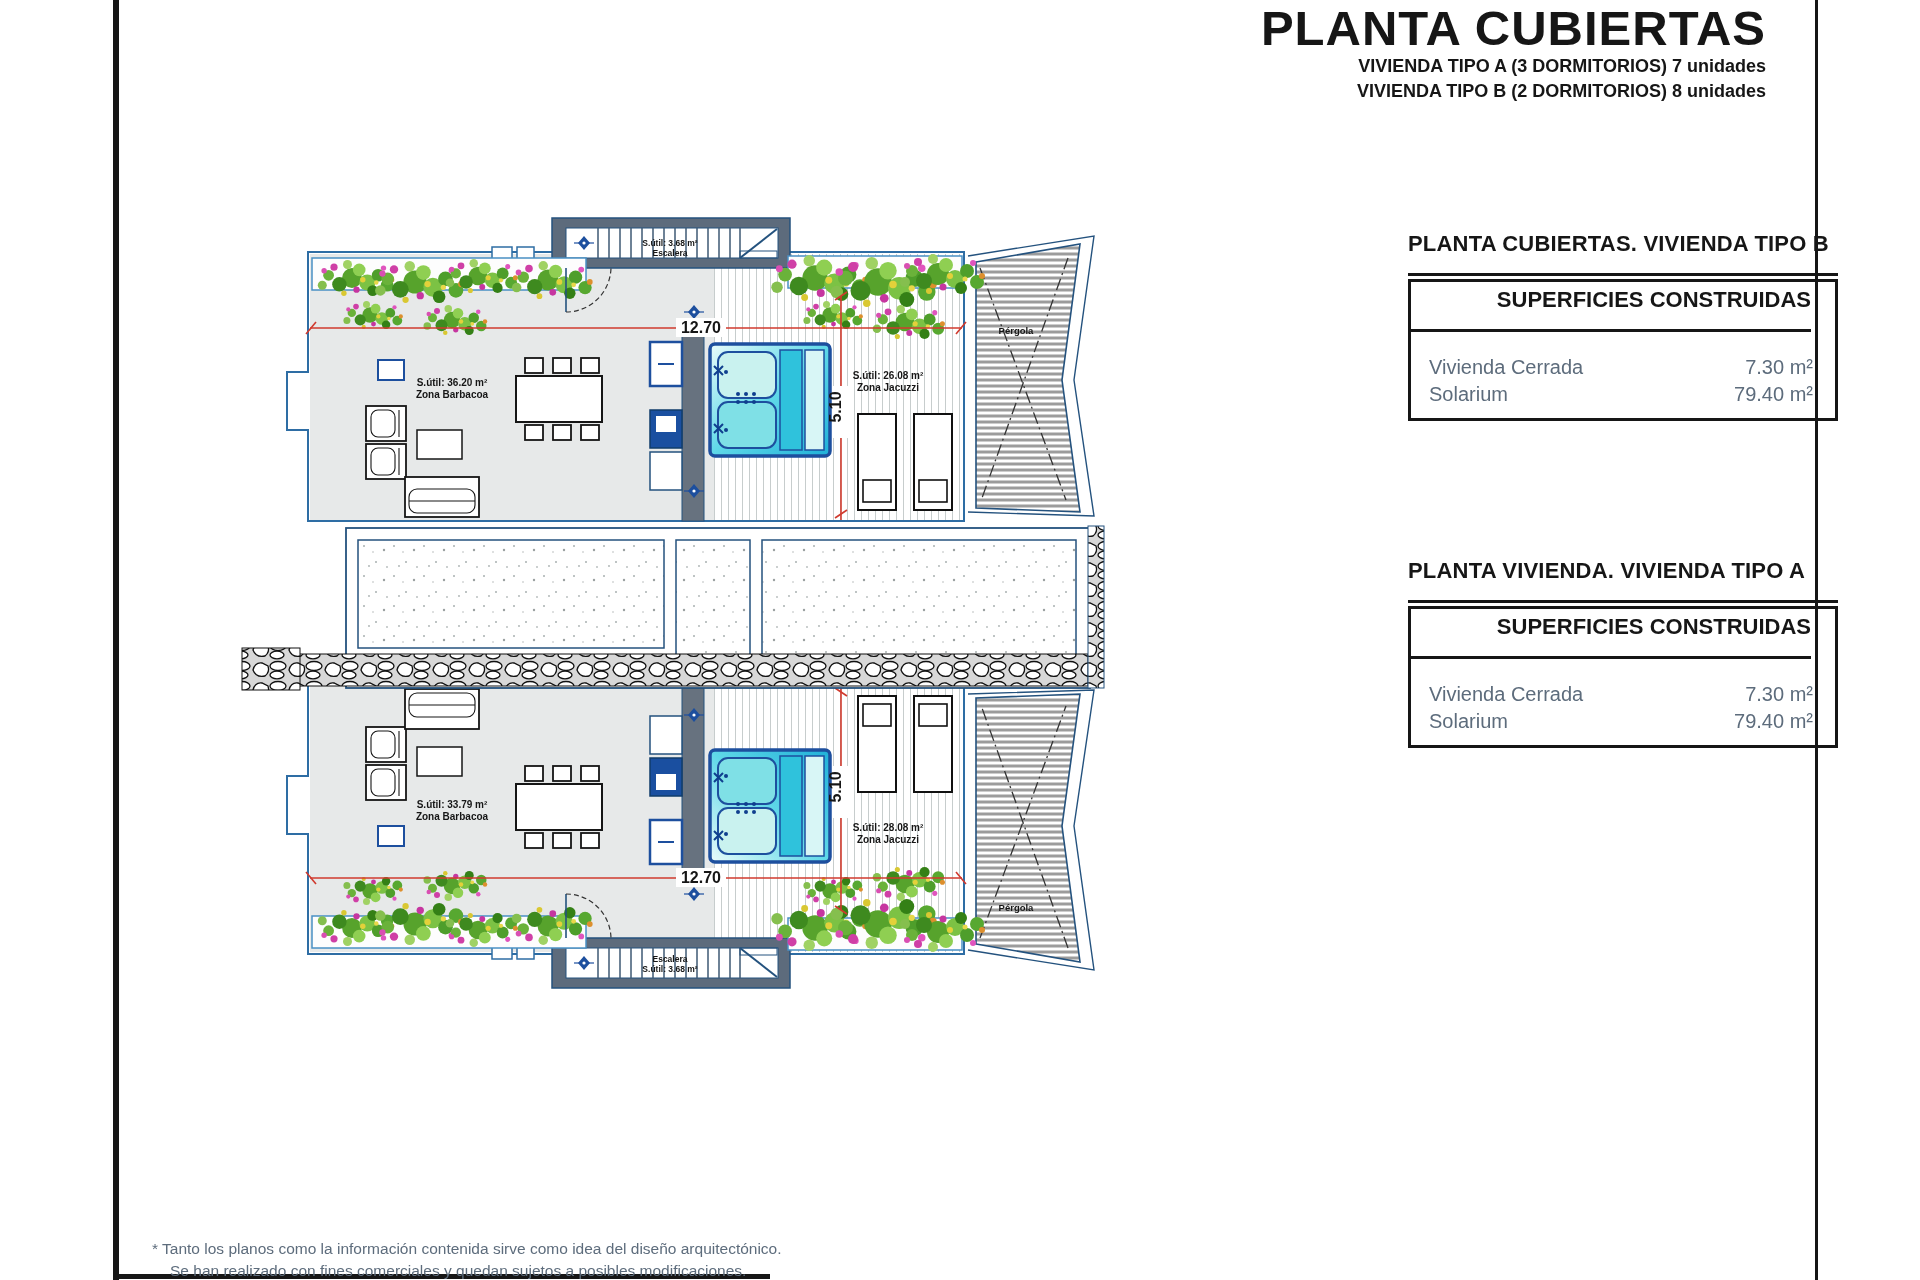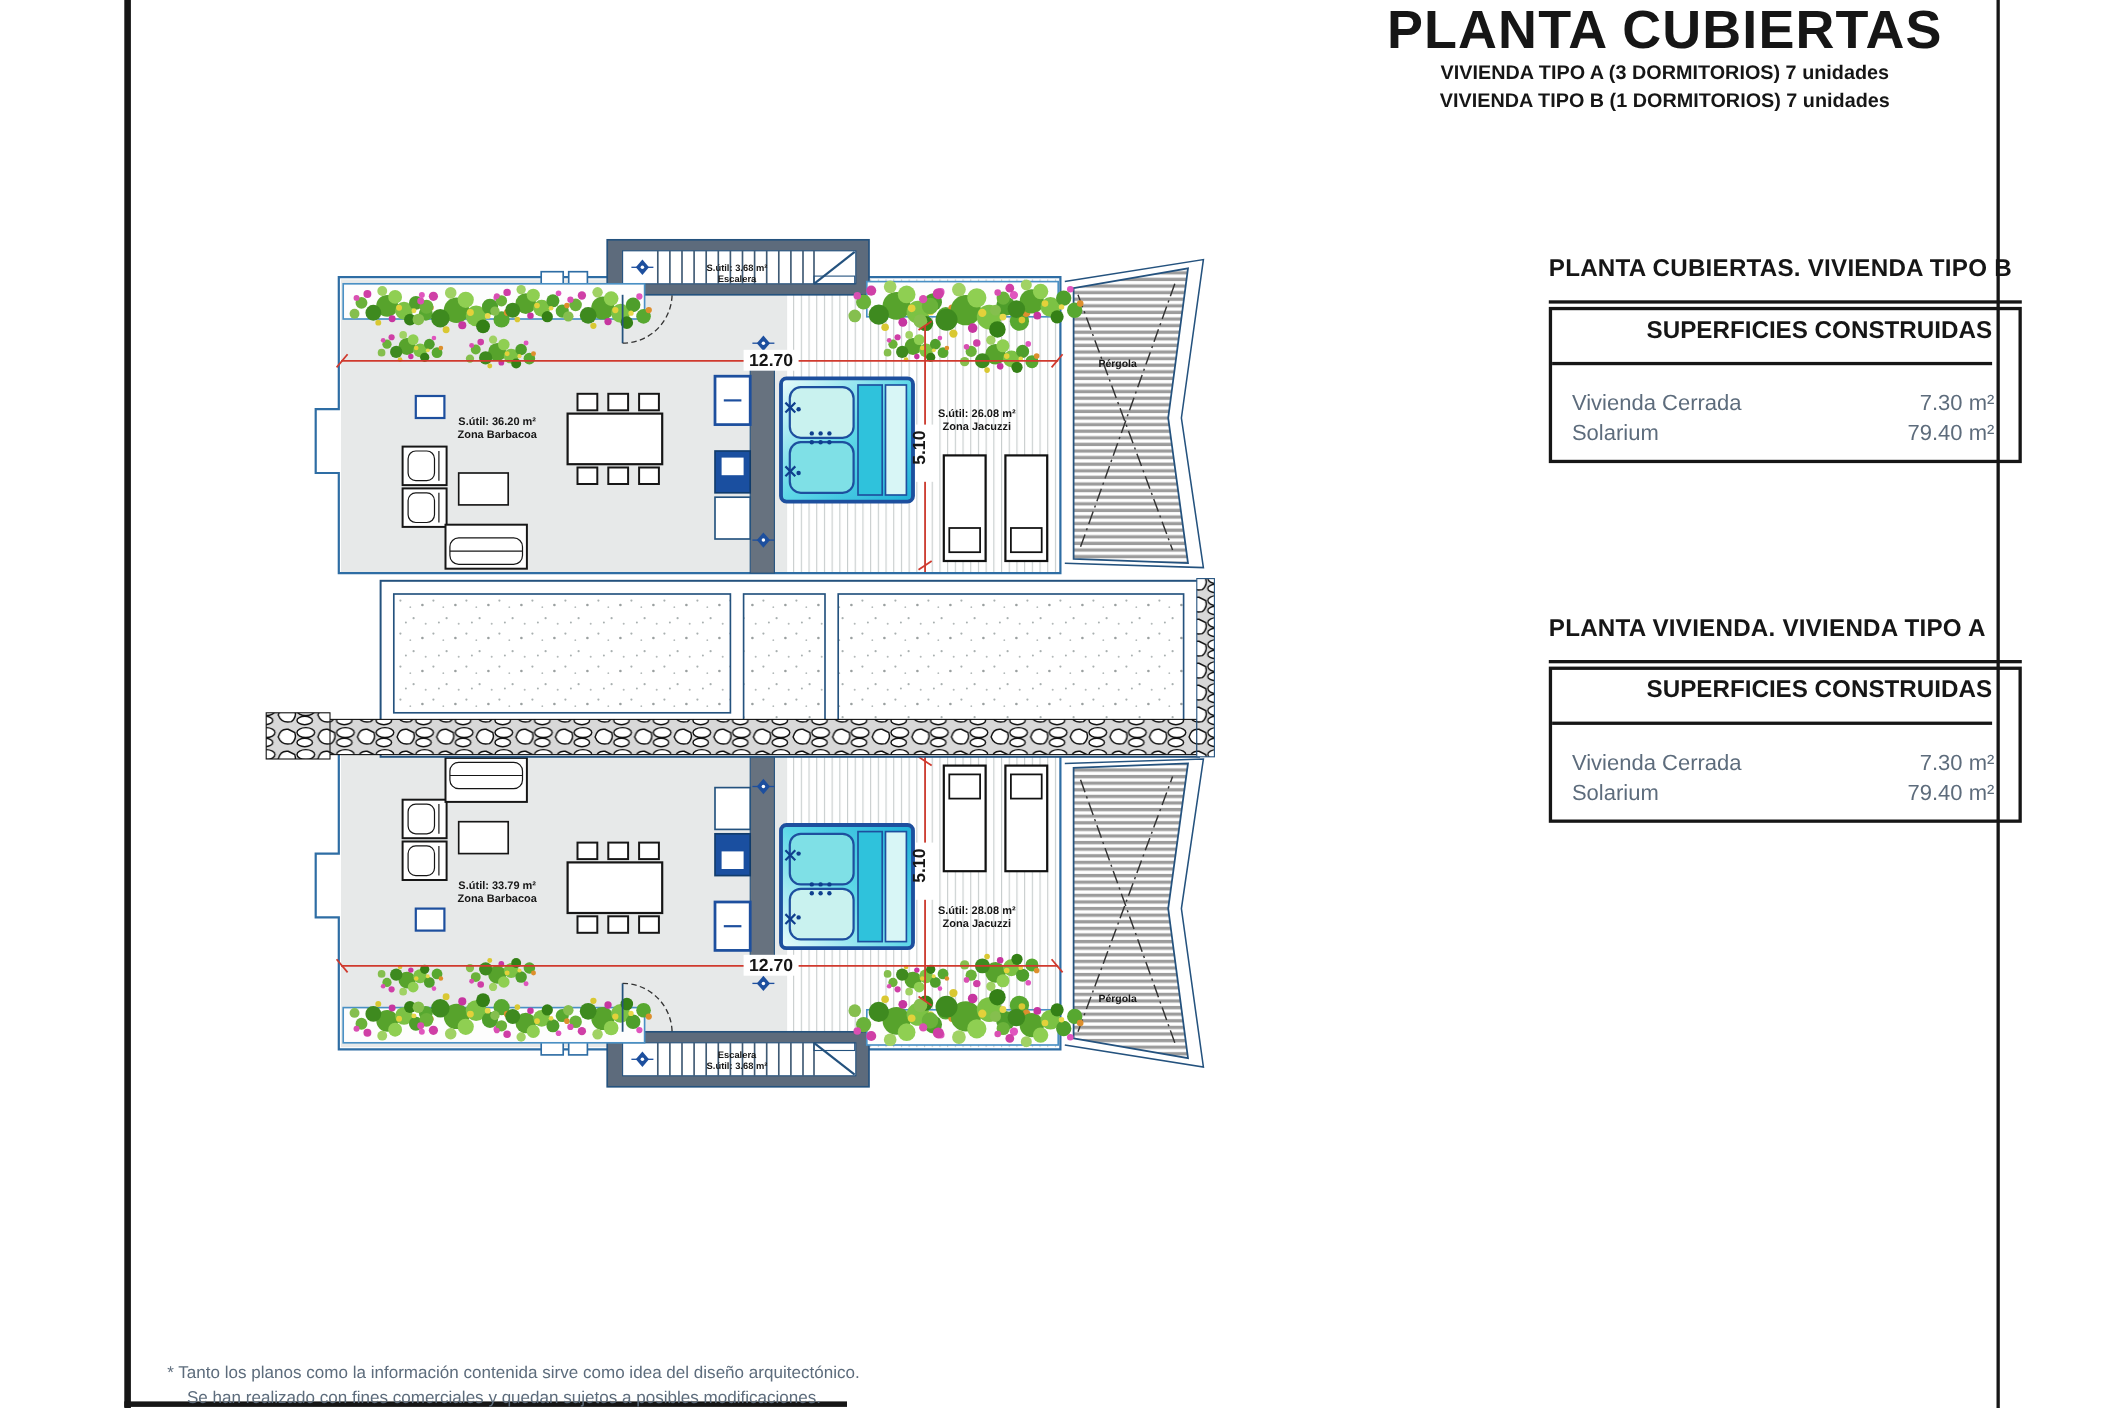--- a/index.html
+++ b/index.html
@@ -4,21 +4,21 @@
 <style>
   html,body{margin:0;padding:0;background:#fff;}
   body{width:1920px;height:1280px;position:relative;overflow:hidden;
        font-family:"Liberation Sans",sans-serif;color:#161616;}
   .abs{position:absolute;}
   
   .border-left{left:113px;top:0;width:6px;height:1280px;background:#161616;}
   .border-right{left:1815px;top:0;width:3px;height:1280px;background:#161616;}
   .border-bottom{left:113px;top:1274px;width:657px;height:5px;background:#161616;}
   
-  .titleblock{top:2px;right:154px;text-align:center;}
+  .titleblock{top:2px;right:154px;text-align:right;}
   .main-title{font-size:49px;font-weight:bold;line-height:52px;letter-spacing:1px;white-space:nowrap;}
   .sub{font-size:18px;font-weight:bold;line-height:25px;white-space:nowrap;}
   
   .tbl{position:absolute;left:1408px;width:430px;}
   .tbl-header{font-size:22px;font-weight:bold;letter-spacing:.2px;border-bottom:3px solid #161616;
               padding-bottom:16px;white-space:nowrap;}
   .tbl-box{border:3px solid #161616;height:136px;margin-top:3px;position:relative;}
   .tbl-box-title{position:absolute;left:0;top:5px;width:400px;text-align:right;font-weight:bold;
                  font-size:22px;border-bottom:3px solid #161616;padding-bottom:16px;white-space:nowrap;}
   .tbl-rows{position:absolute;left:18px;right:22px;top:72px;font-size:20px;color:#5d6c7c;}
@@ -32,21 +32,21 @@
 </head>
 <body>
 
 <div class="abs border-left"></div>
 <div class="abs border-right"></div>
 <div class="abs border-bottom"></div>
 
 <div class="abs titleblock">
   <div class="main-title">PLANTA CUBIERTAS</div>
   <div class="sub">VIVIENDA TIPO A (3 DORMITORIOS) 7 unidades</div>
-  <div class="sub">VIVIENDA TIPO B (1 DORMITORIOS) 7 unidades</div>
+  <div class="sub">VIVIENDA TIPO B (2 DORMITORIOS) 8 unidades</div>
 </div>
 
 <div class="tbl" style="top:231px">
   <div class="tbl-header">PLANTA CUBIERTAS. VIVIENDA TIPO B</div>
   <div class="tbl-box">
     <div class="tbl-box-title">SUPERFICIES CONSTRUIDAS</div>
     <div class="tbl-rows">
       <div class="tbl-row">
         <span>Vivienda Cerrada</span>
         <span>7.30 m²</span>

